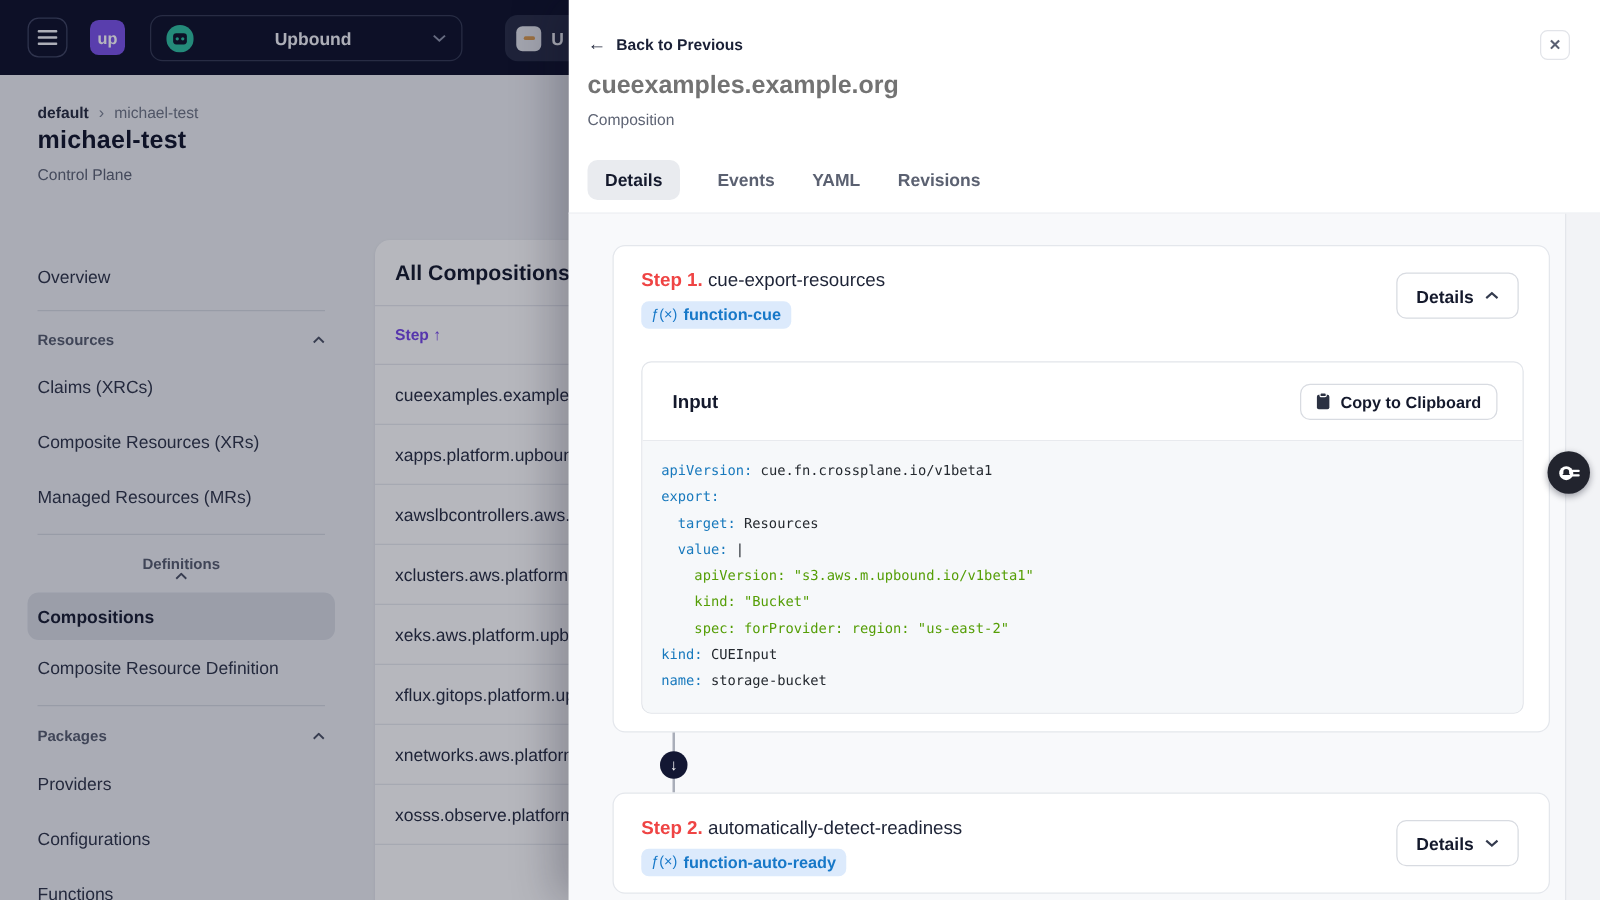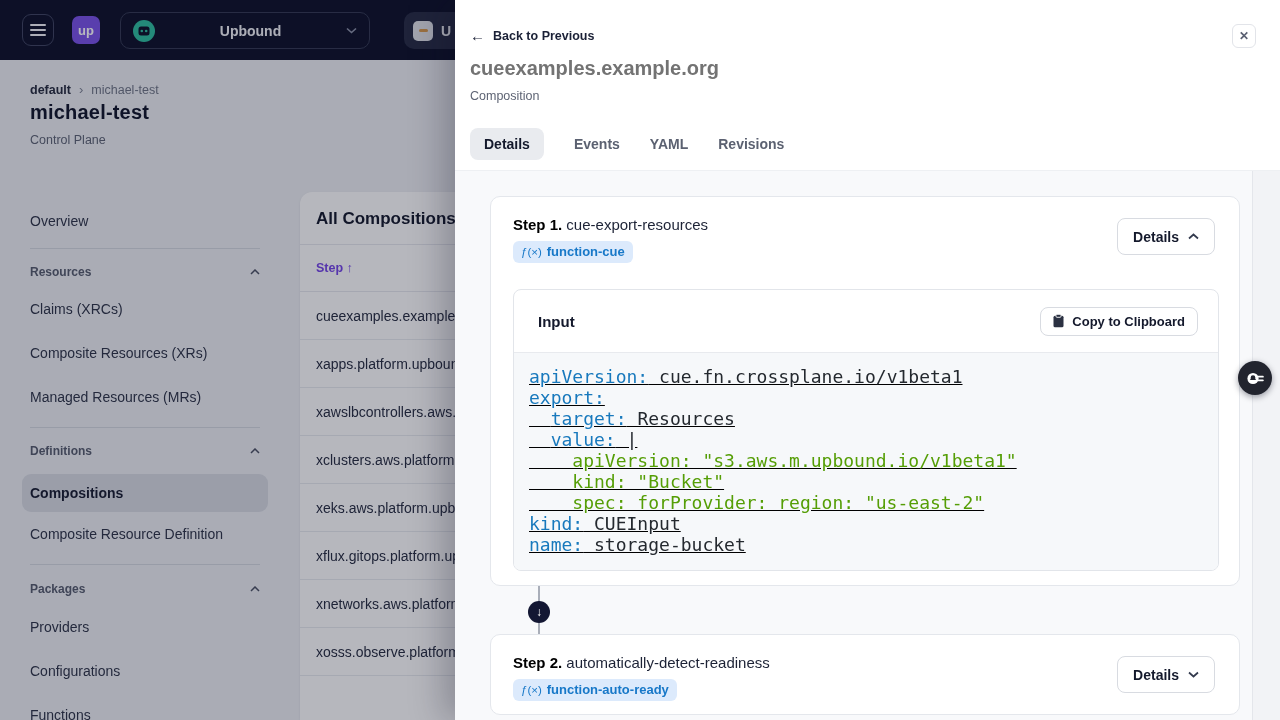--- a/index.html
+++ b/index.html
@@ -65,36 +65,36 @@
   .tab.active { background:#e9ebef; border-radius:8px; padding:8px 14px; color:#14192c; }
 
   .panel-body { position:absolute; left:0; top:170px; width:825px; height:550px; background:#f8f9fb; border-top:1px solid #eef0f3; }
   .scroll-gutter { position:absolute; left:797px; top:0; width:28px; height:550px; background:#f2f3f6; border-left:1px solid #e4e6eb; }
 
   .step-card { position:absolute; left:35px; width:750px; background:#ffffff; border:1px solid #e4e7ec; border-radius:10px; }
   .step-card.one { top:25px; height:390px; }
   .step-card.two { top:463px; height:81px; }
   .step-head { padding:19px 22px 0 22px; }
   .step-title { font-size:15px; color:#1d2336; }
-  .step-title b { font-weight:800; color:#000000; }
+  .step-title b { font-weight:800; color:#ef4444; }
   .fn-badge { display:inline-flex; align-items:center; gap:5px; margin-top:8px; background:var(--badge_bg);
     color:var(--badge_text); border-radius:6px; padding:3px 8px 4px 8px; font-size:13px; font-weight:600; cursor:default; }
   .fn-badge .fx { font-size:11.5px; font-weight:400; }
   .details-btn { position:absolute; right:24px; top:21px; height:37px; background:#fff; border:1px solid #d8dbe1;
     border-radius:8px; display:flex; align-items:center; gap:9px; padding:0 15px; font-size:14px; font-weight:700;
     color:#14192c; cursor:pointer; font-family:inherit; }
 
   .input-card { position:absolute; left:22px; top:92px; width:706px; height:282px; border:1px solid #e2e5ea;
     border-radius:8px; overflow:hidden; background:#fff; }
   .input-head { height:63px; border-bottom:1px solid #e8eaee; display:flex; align-items:center; justify-content:space-between; padding:0 20px 0 24px; }
   .input-title { font-size:15px; font-weight:800; color:#14192c; }
   .copy-btn { height:29px; background:#fff; border:1px solid #d8dbe1; border-radius:8px; display:flex;
     align-items:center; gap:8px; padding:0 12px; font-size:13px; font-weight:700; color:#14192c; cursor:pointer; font-family:inherit; }
   .code-block { height:219px; background:#f6f8fa; padding:13px 0 0 15px; font-family:"DejaVu Sans Mono", monospace;
-    font-size:18px; line-height:21px; white-space:pre;text-decoration:underline; }
+    font-size:11px; line-height:21px; white-space:pre; }
   .tok-key { color:var(--code_key); }
   .tok-plain { color:var(--code_text); }
   .tok-str { color:var(--code_string); }
 
   .connector-line { position:absolute; left:83px; top:415px; width:2px; height:48px; background:#a9aeb9; }
   .connector-dot { position:absolute; left:73px; top:430px; width:22px; height:22px; border-radius:50%;
     background:var(--connector_navy); color:#fff; font-size:12px; font-weight:bold; display:flex; align-items:center; justify-content:center; }
 
   .widget-btn { position:absolute; left:783px; top:361px; width:34px; height:34px; border-radius:50%;
     background:#22242e; border:none; box-shadow:0 2px 6px rgba(10,12,30,.4); display:flex; align-items:center;
@@ -150,21 +150,21 @@
         <div class="side-header" style="top: 249px;">
           <span>Resources</span>
           <svg width="10" height="6" viewBox="0 0 10 6">
             <polyline points="1,5 5,1 9,5" fill="none" stroke="#4b5164" stroke-width="1.5"></polyline>
           </svg>
         </div>
         <div class="side-item" style="top: 285px;">Claims (XRCs)</div>
         <div class="side-item" style="top: 329px;">Composite Resources (XRs)</div>
         <div class="side-item" style="top: 373px;">Managed Resources (MRs)</div>
         <div class="side-divider" style="top: 411px;"></div>
-        <div class="side-header" style="top: 428px;">
+        <div class="side-header" style="top: 428px; flex-direction: column;">
           <span>Definitions</span>
           <svg width="10" height="6" viewBox="0 0 10 6">
             <polyline points="1,5 5,1 9,5" fill="none" stroke="#4b5164" stroke-width="1.5"></polyline>
           </svg>
         </div>
         <div class="side-item active" style="top: 458px;">Compositions</div>
         <div class="side-item" style="top: 510px;">Composite Resource Definition</div>
         <div class="side-divider" style="top: 548px;"></div>
         <div class="side-header" style="top: 566px;">
           <span>Packages</span>

